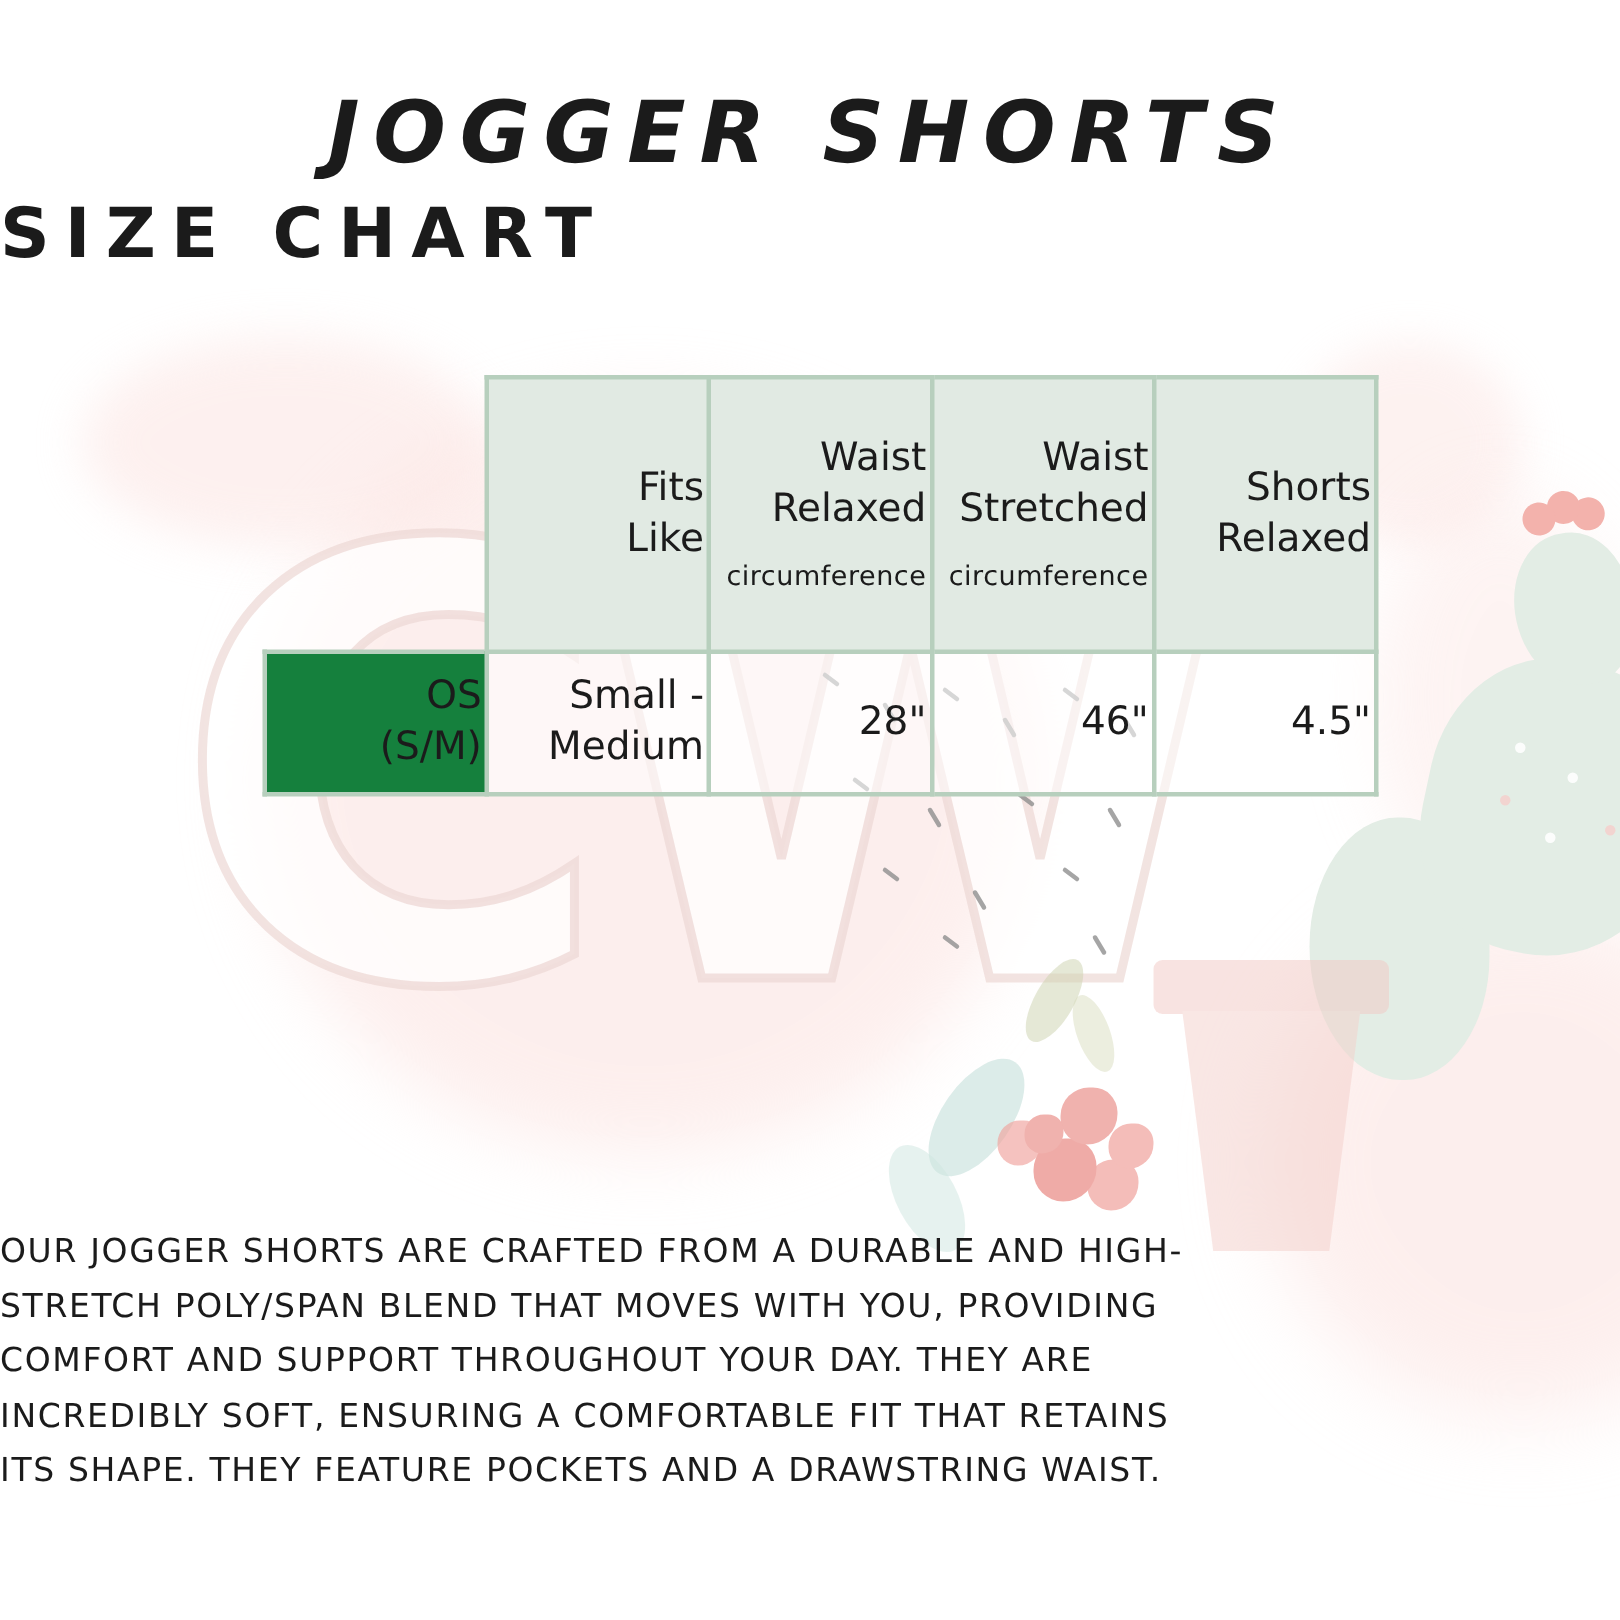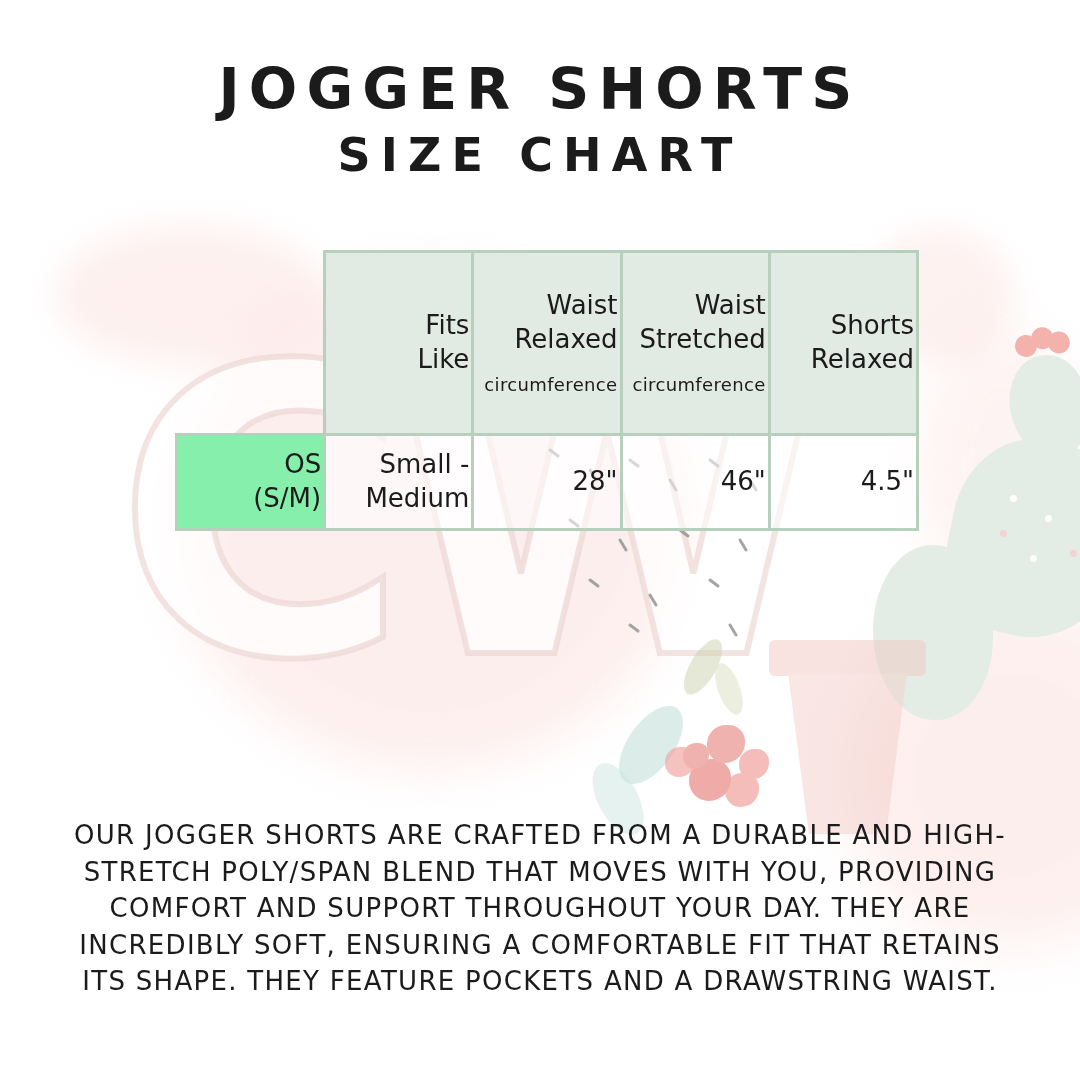--- a/index.html
+++ b/index.html
@@ -48,44 +48,44 @@
     background:#e98983; opacity:.65;
     box-shadow:30px -12px 0 6px #e98983, 58px 8px 0 2px #ef9a94, 14px 24px 0 8px #e87f79, 46px 34px 0 4px #ef9a94, -16px 6px 0 2px #f0a39d; }
   .leaf { position:absolute; border-radius:50%; z-index:1; }
   .leaf.teal1  { left:628px; top:700px; width:46px; height:90px; background:#c4e0da; opacity:.6; transform:rotate(35deg); }
   .leaf.teal2  { left:598px; top:760px; width:40px; height:78px; background:#cde6e0; opacity:.5; transform:rotate(-28deg); }
   .leaf.olive1 { left:690px; top:636px; width:26px; height:62px; background:#ccd2ad; opacity:.5; transform:rotate(30deg); }
   .leaf.olive2 { left:718px; top:662px; width:22px; height:54px; background:#d4d9b8; opacity:.45; transform:rotate(-20deg); }
 
   
   .title-1 { position:absolute; top:56px;  left:0; width:100%; text-align:center; z-index:3;
-    font-size:57px; font-weight:700; letter-spacing:.16em; white-space:nowrap; }
-  .title-2 { position:absolute; top:128px; left:0; width:100%; text-align:center; z-index:3;
+    font-size:57px; font-weight:700; letter-spacing:.16em; white-space:nowrap;font-style:italic; }
+  .title-2 { position:absolute; top:128px; left:0; width:100%; text-align:left; z-index:3;
     font-size:46px; font-weight:700; letter-spacing:.22em; white-space:nowrap; }
 
   
   table.size-chart {
     position:absolute; left:175px; top:250px; width:744px; z-index:2;
     border-collapse:collapse; table-layout:fixed; font-size:26px; line-height:1.3;
   }
   .size-chart th, .size-chart td {
     border:3px solid #b7cfbd; text-align:right; vertical-align:middle;
     padding:2px; white-space:pre-line; font-weight:400;
   }
   .size-chart thead th { height:95px; background:#e1eae3; }
   .size-chart thead th.corner { border:none; background:transparent; }
   .size-chart tbody td { height:95px; background:rgba(255,255,255,.55); }
-  .size-chart tbody td.rowhead { background:#86efac; }
+  .size-chart tbody td.rowhead { background:#15803d; }
   .hsub { display:block; font-size:18px; letter-spacing:.02em; margin-top:17px; }
   .hsub:empty { display:none; }
 
   
   .desc {
     position:absolute; top:817px; left:0; width:100%; z-index:3;
-    text-align:center; font-size:26px; line-height:36.5px;
+    font-size:22px; line-height:36.5px;
     letter-spacing:.05em; white-space:pre-line; font-weight:400;
   }
 </style>
 </head>
 <body>
 
 <div class="page">
 
   <div class="bg">
     <div class="blob b-center"></div>

